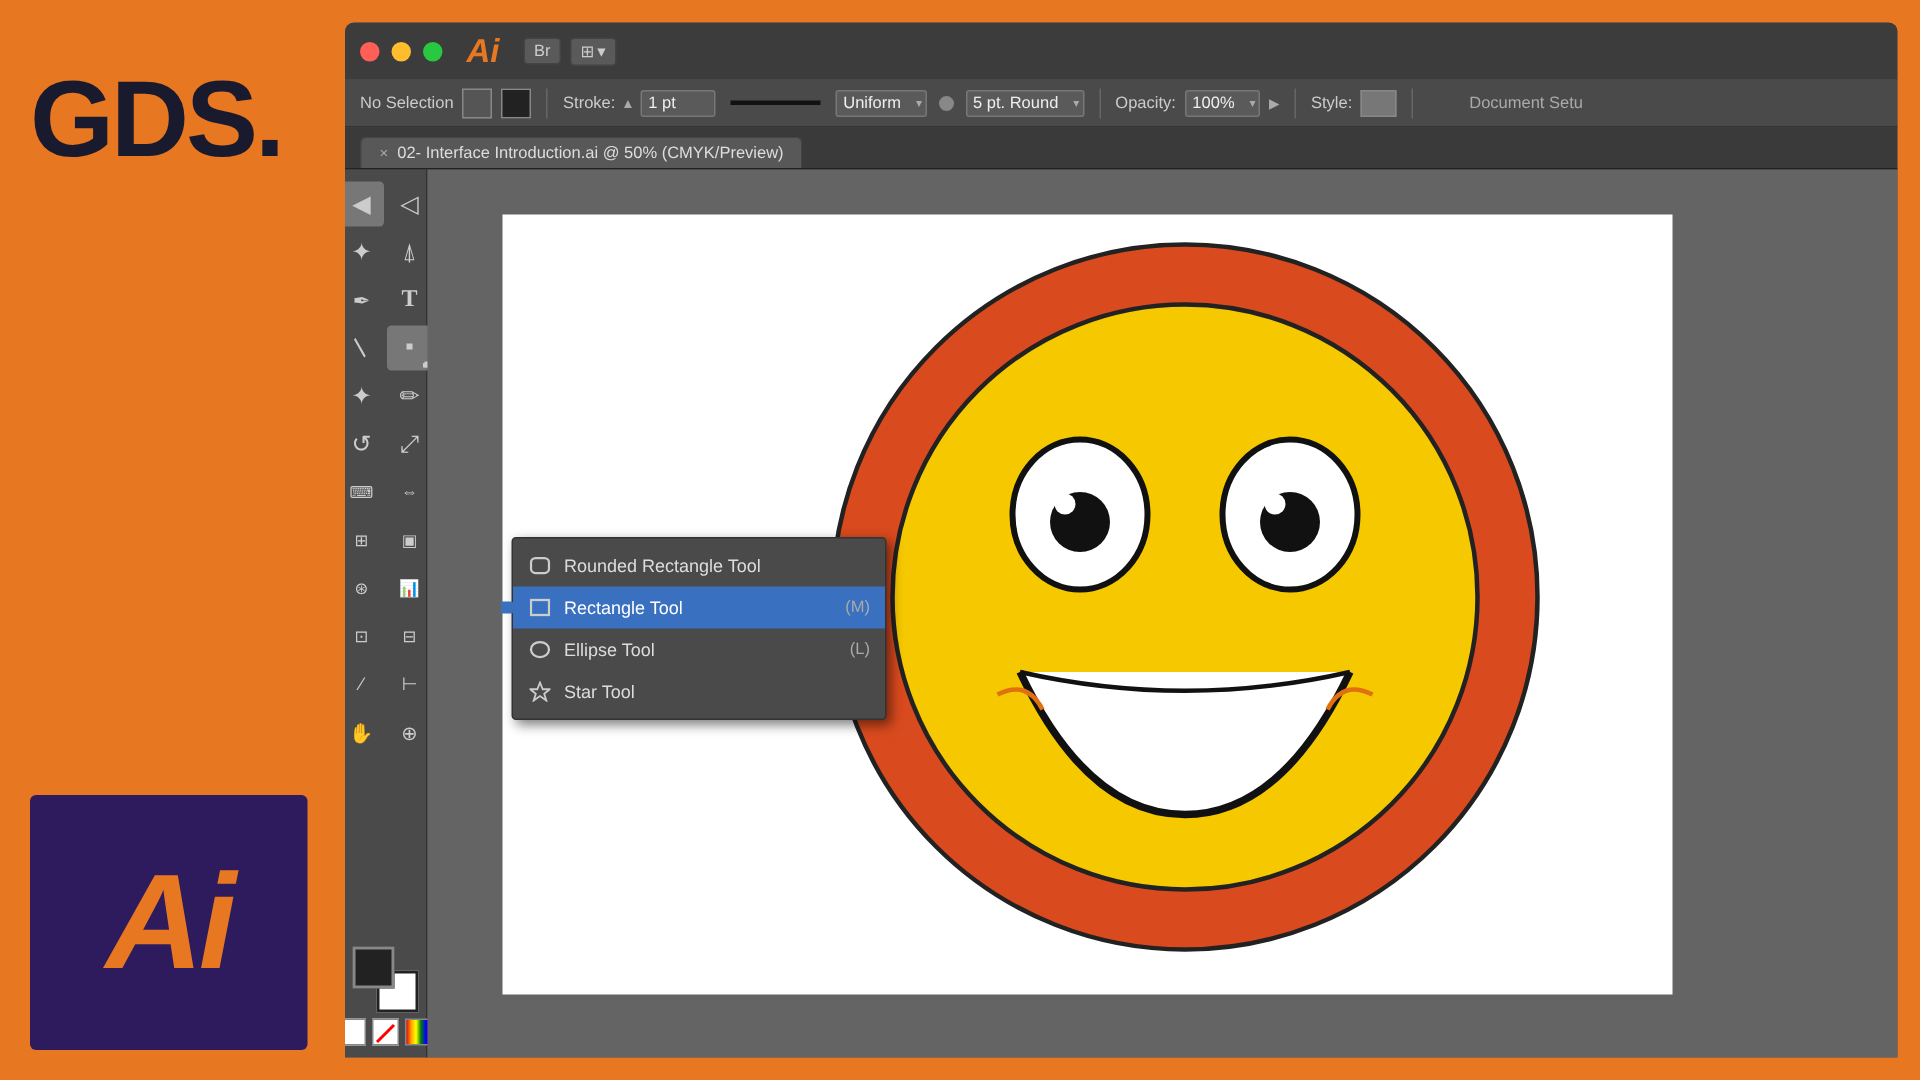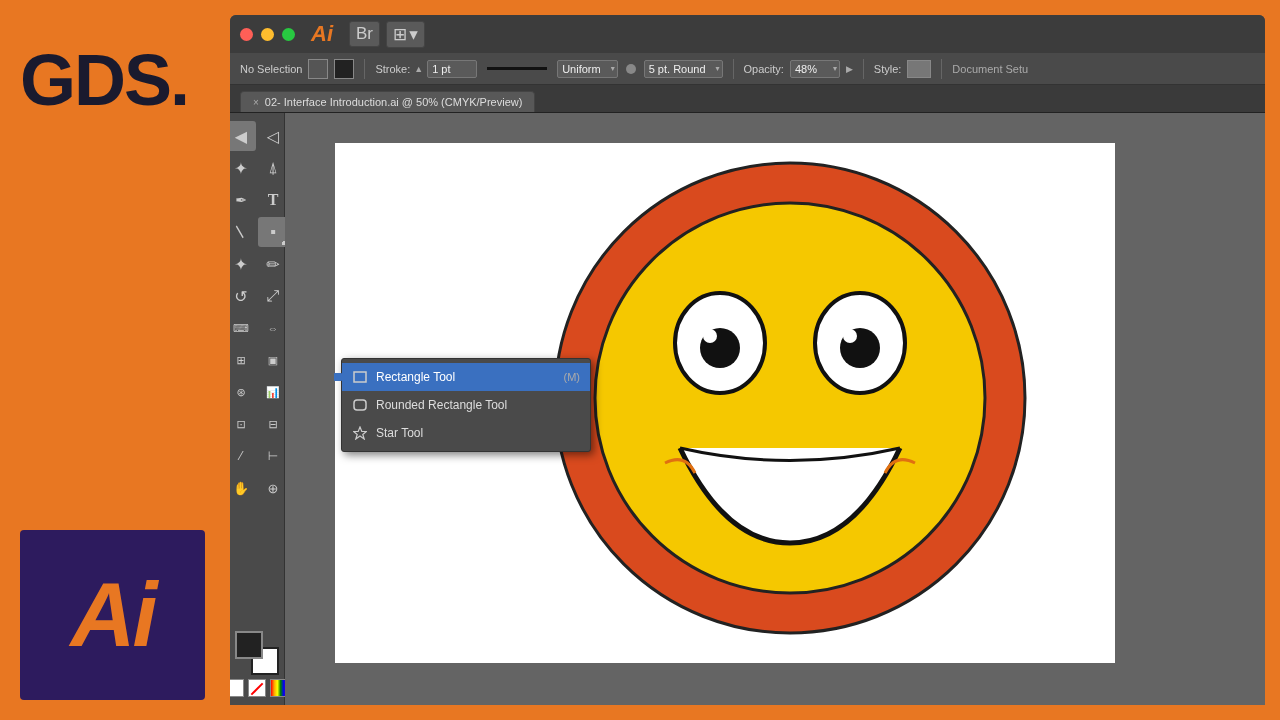--- a/index.html
+++ b/index.html
@@ -101,21 +101,21 @@
       margin-left: 8px;
       display: flex;
       align-items: center;
       gap: 6px;
     }
     .tb-btn {
       background: #5a5a5a;
       border: 1px solid #444;
       border-radius: 3px;
       padding: 2px 6px;
-      font-size: 17px;
+      font-size: 11px;
       color: #ccc;
       display: flex;
       align-items: flex-start;
       gap: 2px;
     }
 
     
     .options-bar {
       height: 32px;
       background: #4a4a4a;
@@ -419,29 +419,29 @@
         <span style="position:absolute;right:2px;font-size:8px;color:#aaa;">▾</span>
       </div>
       <div style="width:10px;height:10px;border-radius:50%;background:#888;margin:0 2px;"></div>
       <div class="options-dropdown">
         <span>5 pt. Round</span>
         <span style="position:absolute;right:2px;font-size:8px;color:#aaa;">▾</span>
       </div>
       <div class="separator"></div>
       <span>Opacity:</span>
       <div class="options-dropdown">
-        <span>48%</span>
+        <span>100%</span>
         <span style="position:absolute;right:2px;font-size:8px;color:#aaa;">▾</span>
       </div>
       <span style="font-size:9px;color:#aaa;">▶</span>
       <div class="separator"></div>
       <span>Style:</span>
       <div class="color-swatch-sm" style="background:#777;width:24px;height:18px;"></div>
       <div class="separator"></div>
-      <span style="color:#aaa;font-size:11px;">Document Setu</span>
+      <span style="color:#aaa;font-size:11px;margin-left:27px;">Document Setu</span>
     </div>
 
     <div class="tab-bar">
       <div class="tab-active">
         <span class="tab-close">×</span>
         <span>02- Interface Introduction.ai @ 50% (CMYK/Preview)</span>
       </div>
     </div>
 
     <div class="content-area">
@@ -595,41 +595,50 @@
           <path d="M 135 295 Q 180 390 245 390 Q 310 390 355 295" fill="white" stroke="#111" stroke-width="5"></path>
 
           <path d="M 135 295 Q 245 320 355 295" fill="none" stroke="#111" stroke-width="3"></path>
 
           <path d="M 120 310 Q 140 300 150 320" fill="none" stroke="#E07010" stroke-width="3"></path>
 
           <path d="M 370 310 Q 350 300 340 320" fill="none" stroke="#E07010" stroke-width="3"></path>
         </svg>
 
         <div class="flyout-menu">
+
+          <div class="flyout-item">
+            <div class="flyout-icon">
+              <svg width="14" height="14" viewBox="0 0 14 14">
+                  <rect x="1" y="2" width="12" height="10" rx="3" ry="3" fill="none" stroke="#ccc" stroke-width="1.5"></rect>
+                </svg>
+            </div>
+            <span>Rounded Rectangle Tool</span>
+          </div>
 
           <div class="flyout-item active" style="position:relative;">
             <div class="flyout-indicator"></div>
             <div class="flyout-icon">
               <svg width="14" height="14" viewBox="0 0 14 14">
                   <rect x="1" y="2" width="12" height="10" fill="none" stroke="#ccc" stroke-width="1.5"></rect>
                 </svg>
             </div>
             <span>Rectangle Tool</span>
             <span class="shortcut">(M)</span>
           </div>
 
           <div class="flyout-item">
             <div class="flyout-icon">
               <svg width="14" height="14" viewBox="0 0 14 14">
-                  <rect x="1" y="2" width="12" height="10" rx="3" ry="3" fill="none" stroke="#ccc" stroke-width="1.5"></rect>
+                  <ellipse cx="7" cy="7" rx="6" ry="5" fill="none" stroke="#ccc" stroke-width="1.5"></ellipse>
                 </svg>
             </div>
-            <span>Rounded Rectangle Tool</span>
-          </div>
-
+            <span>Ellipse Tool</span>
+            <span class="shortcut">(L)</span>
+          </div>
 
 
           <div class="flyout-item">
             <div class="flyout-icon">
               <svg width="14" height="14" viewBox="0 0 14 14">
                   <polygon points="7,1 8.8,5.5 13.5,5.5 9.8,8.5 11.2,13 7,10 2.8,13 4.2,8.5 0.5,5.5 5.2,5.5" fill="none" stroke="#ccc" stroke-width="1.2"></polygon>
                 </svg>
             </div>
             <span>Star Tool</span>
           </div>

